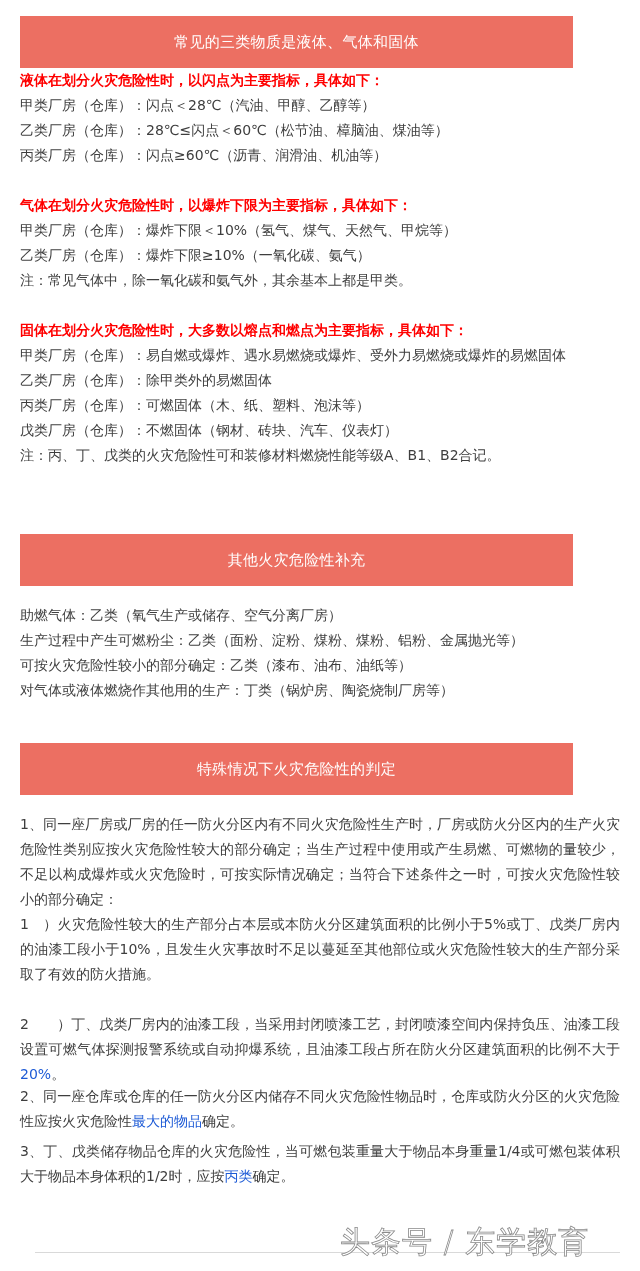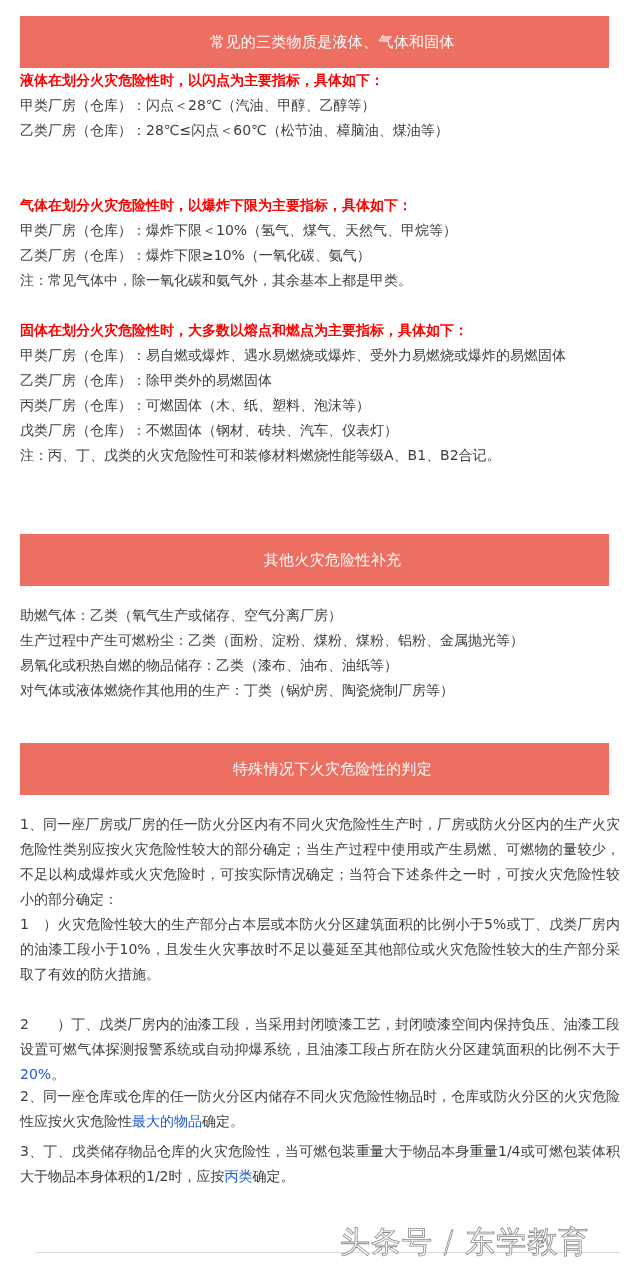--- a/index.html
+++ b/index.html
@@ -5,21 +5,21 @@
     html, body { margin: 0; padding: 0; background: #ffffff; }
     body {
       width: 640px; height: 1271px; position: relative; overflow: hidden;
       font-family: "DejaVu Sans", "Liberation Sans", sans-serif;
       color: #3e3e3e;
     }
     .banner {
       position: absolute; left: 20px; width: 553px; height: 52px;
       background: #ec6f62; color: #ffffff;
       display: flex; align-items: center; justify-content: center;
-      font-size: 15px; letter-spacing: 0.3px; padding-left: 36px;
+      font-size: 15px; letter-spacing: 0.3px;
     }
     .block { position: absolute; left: 20px; width: 604px; }
     .line { font-size: 14px; line-height: 25px; white-space: nowrap; color: #3e3e3e; }
     .red-head { color: #ff0000; font-weight: bold; font-size: 14px; line-height: 25px; white-space: nowrap; }
     .para { font-size: 14px; line-height: 25px; color: #3e3e3e; text-align: justify; }
     .hl { color: #1e5bd6; }
     .divider { position: absolute; left: 35px; width: 585px; top: 1252px; height: 1px; background: #d9d9d9; }
     .watermark {
       position: absolute; left: 340px; top: 1222px;
       font-size: 30px; color: #ffffff; letter-spacing: 1px;
@@ -29,20 +29,21 @@
   </style>
 </head>
 <body>
 
 <div class="banner" style="top:16px;">常见的三类物质是液体、气体和固体</div>
 
 <div class="block" style="top:68px;">
   <div class="red-head">液体在划分火灾危险性时，以闪点为主要指标，具体如下：</div>
   <div class="line">甲类厂房（仓库）：闪点＜28℃（汽油、甲醇、乙醇等）</div>
   <div class="line">乙类厂房（仓库）：28℃≤闪点＜60℃（松节油、樟脑油、煤油等）</div>
+  <div class="line">丙类厂房（仓库）：闪点≥60℃（沥青、润滑油、机油等）</div>
 </div>
 
 <div class="block" style="top:193px;">
   <div class="red-head">气体在划分火灾危险性时，以爆炸下限为主要指标，具体如下：</div>
   <div class="line">甲类厂房（仓库）：爆炸下限＜10%（氢气、煤气、天然气、甲烷等）</div>
   <div class="line">乙类厂房（仓库）：爆炸下限≥10%（一氧化碳、氨气）</div>
   <div class="line">注：常见气体中，除一氧化碳和氨气外，其余基本上都是甲类。</div>
 </div>
 
 <div class="block" style="top:318px;">
@@ -52,21 +53,21 @@
   <div class="line">丙类厂房（仓库）：可燃固体（木、纸、塑料、泡沫等）</div>
   <div class="line">戊类厂房（仓库）：不燃固体（钢材、砖块、汽车、仪表灯）</div>
   <div class="line">注：丙、丁、戊类的火灾危险性可和装修材料燃烧性能等级A、B1、B2合记。</div>
 </div>
 
 <div class="banner" style="top:534px;">其他火灾危险性补充</div>
 
 <div class="block" style="top:603px;">
   <div class="line">助燃气体：乙类（氧气生产或储存、空气分离厂房）</div>
   <div class="line">生产过程中产生可燃粉尘：乙类（面粉、淀粉、煤粉、煤粉、铝粉、金属抛光等）</div>
-  <div class="line">易氧化或积热自燃的物品储存：乙类（漆布、油布、油纸等）</div>
+  <div class="line">可按火灾危险性较小的部分确定：乙类（漆布、油布、油纸等）</div>
   <div class="line">对气体或液体燃烧作其他用的生产：丁类（锅炉房、陶瓷烧制厂房等）</div>
 </div>
 
 <div class="banner" style="top:743px;">特殊情况下火灾危险性的判定</div>
 
 <div class="block" style="top:812px; width:600px;">
   <div class="para">1、同一座厂房或厂房的任一防火分区内有不同火灾危险性生产时，厂房或防火分区内的生产火灾危险性类别应按火灾危险性较大的部分确定；当生产过程中使用或产生易燃、可燃物的量较少，不足以构成爆炸或火灾危险时，可按实际情况确定；当符合下述条件之一时，可按火灾危险性较小的部分确定：</div>
   <div class="para">1　）火灾危险性较大的生产部分占本层或本防火分区建筑面积的比例小于5%或丁、戊类厂房内的油漆工段小于10%，且发生火灾事故时不足以蔓延至其他部位或火灾危险性较大的生产部分采取了有效的防火措施。</div>
 </div>
 

